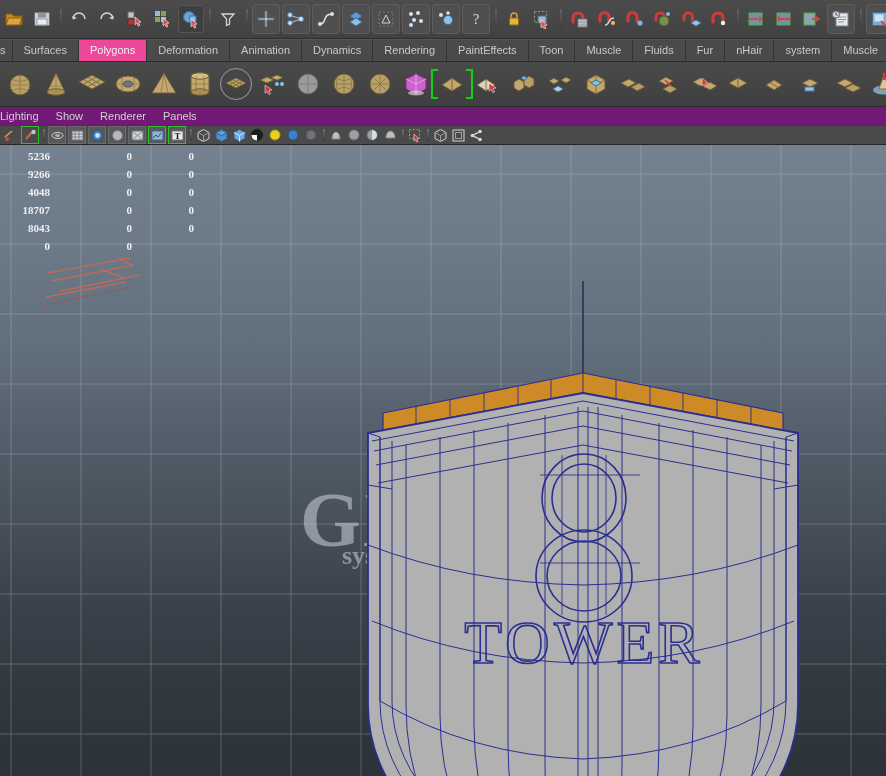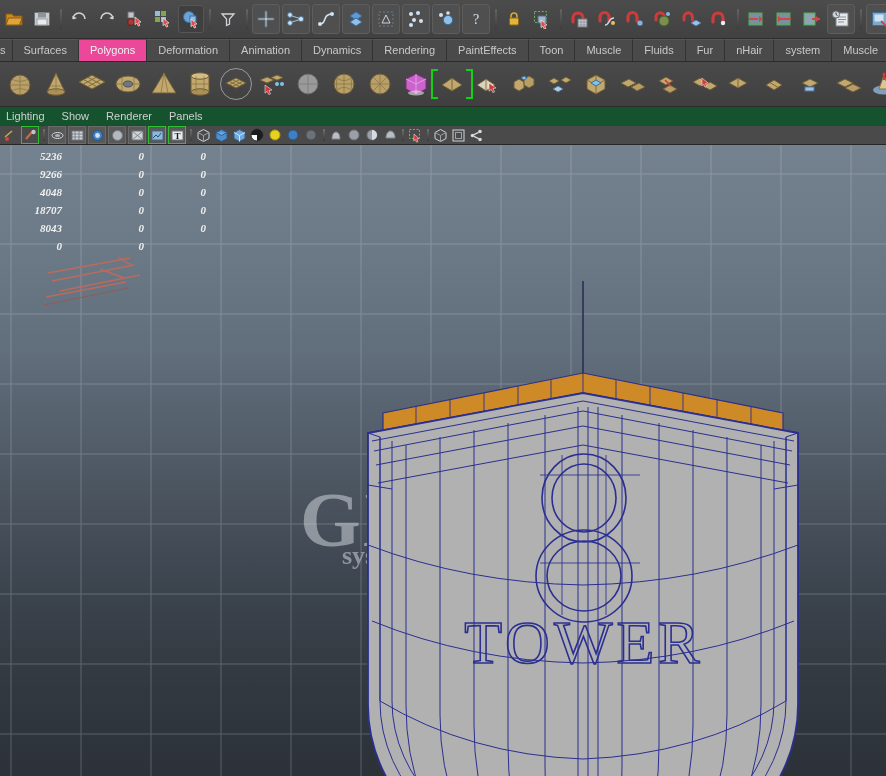--- a/index.html
+++ b/index.html
@@ -59,43 +59,43 @@
   }
   .shelfbtn.sel:before{
     content:"";position:absolute;inset:1px;border:1px solid #9a9a9a;border-radius:50%;
   }
   .brk{position:absolute;top:2px;bottom:2px;width:5px;border:2px solid #13d016;}
   .brk.l{left:-4px;border-right:none;}
   .brk.r{right:-4px;border-left:none;}
 
   
   .panelmenu{
-    height:18px;background:#14532d;display:flex;align-items:center;
-    padding-left:6px;border-bottom:1px solid #3a3a3a;
+    height:18px;background:#701a75;display:flex;align-items:center;
+    border-bottom:1px solid #3a3a3a;
   }
   .pm{font-size:11px;color:#d0d0d0;margin-right:17px;line-height:1;}
   .panelicons{
     height:18px;background:#4a4a4a;display:flex;align-items:center;
     padding-left:2px;border-bottom:1px solid #262626;
   }
   .pib{width:16px;height:16px;margin:0 1px;flex:0 0 auto;display:flex;
        align-items:center;justify-content:center;position:relative;}
   .pib.box{border:1px solid #6b6b6b;background:#585858;}
   .pib.grn{border:1px solid #2fbf2f;}
   .minisep{width:7px;height:14px;position:relative;flex:0 0 auto;}
   .minisep:before{content:"";position:absolute;left:3px;top:1px;width:2px;height:12px;
     background:linear-gradient(#6e6e6e,#3c3c3c);}
 
   
   .viewport{
     position:relative;width:886px;height:641px;overflow:hidden;
     background:linear-gradient(180deg,#74828f 0%,#6d7b89 14%,#616e7c 32%,#4d5762 52%,#3b434d 70%,#32383f 85%,#2c3138 100%);
   }
   .gridlayer{position:absolute;inset:0;opacity:.5;}
-  .hud{position:absolute;left:16px;top:2px;width:240px;font-style:italic;}
+  .hud{position:absolute;left:4px;top:2px;width:240px;}
   .hudrow{display:flex;height:18px;align-items:center;font-size:11px;
           color:#f0f0f0;font-family:"Liberation Serif","DejaVu Serif",serif;font-weight:bold;}
   .hudc1{width:46px;text-align:right;}
   .hudc2{width:82px;text-align:right;}
   .hudc3{width:62px;text-align:right;}
   .watermark{
     position:absolute;left:300px;top:340px;pointer-events:none;
     color:#cdd2d8;opacity:.55;
   }
   .wm-main{font-size:78px;font-weight:bold;font-family:"Liberation Serif","DejaVu Serif",serif;line-height:.9;letter-spacing:2px;}

